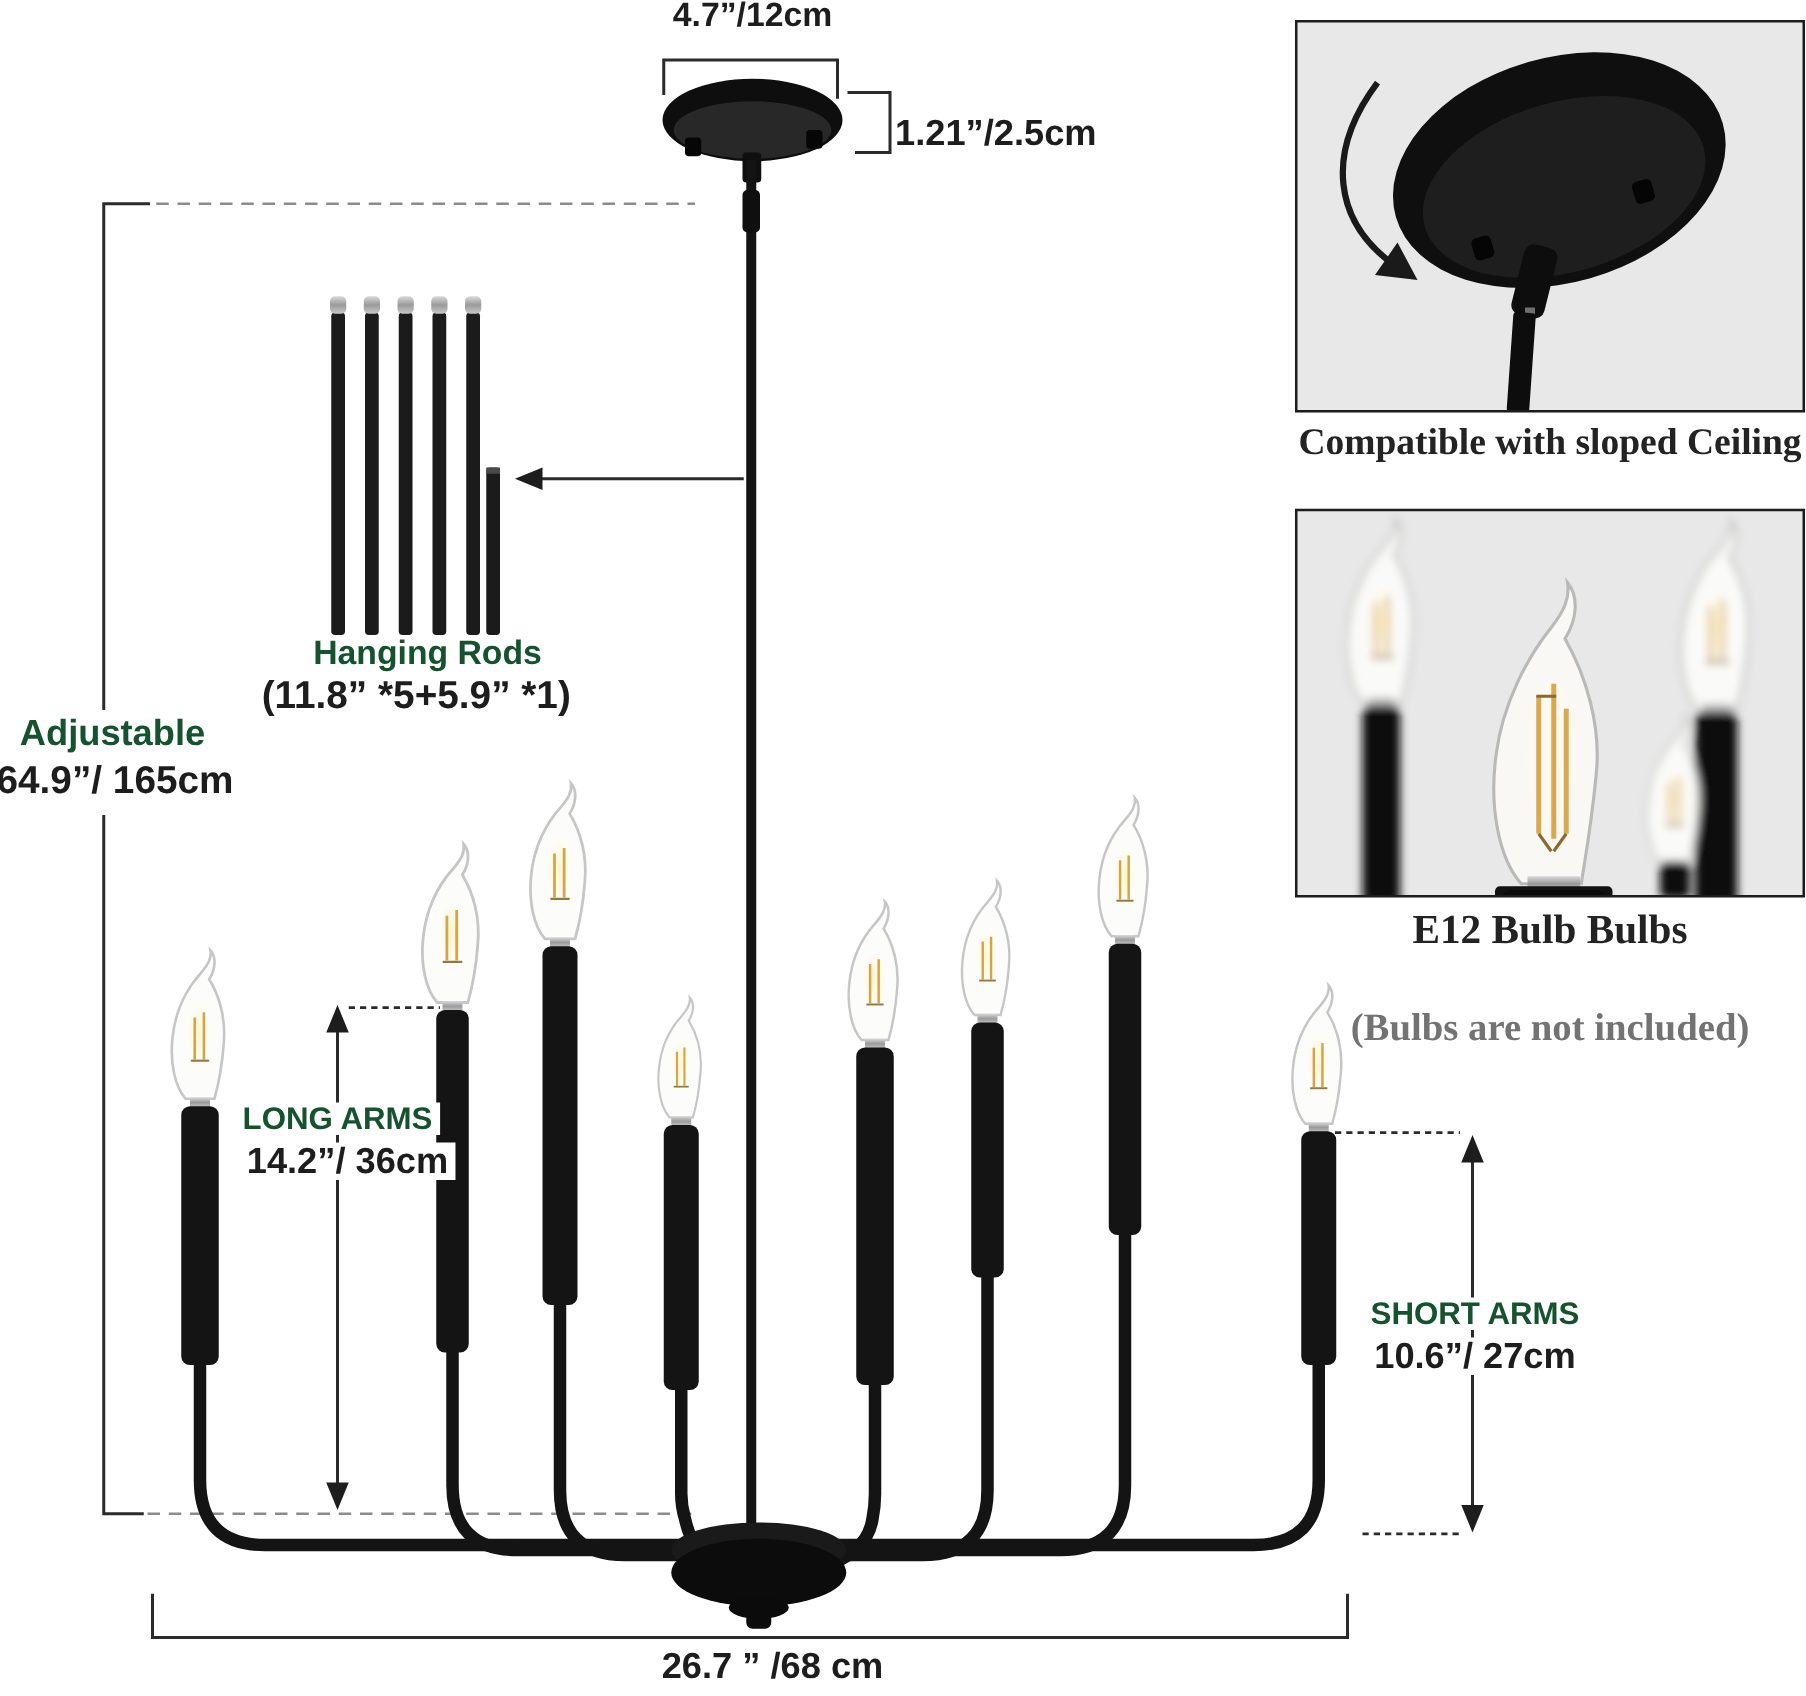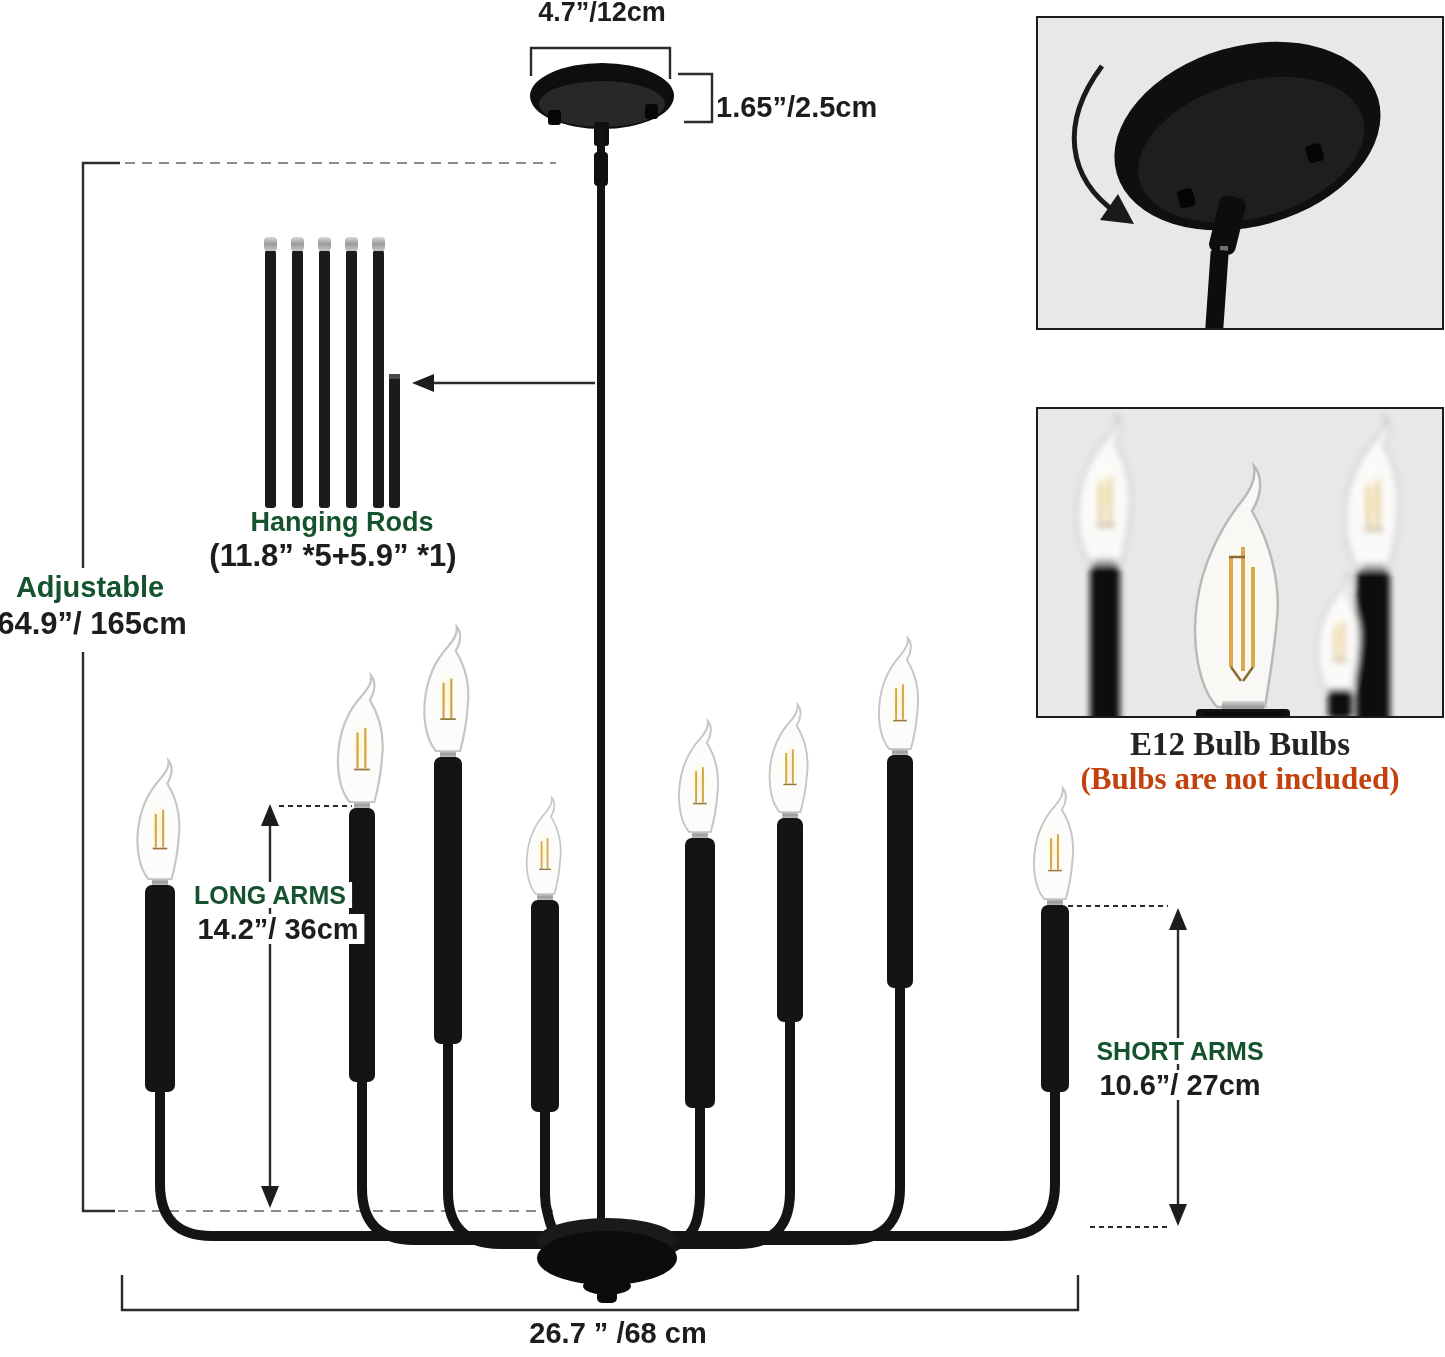--- a/index.html
+++ b/index.html
@@ -162,21 +162,21 @@
     <g fill="#1d1d1d" stroke="none">
       <polygon points="412,383 434,374 434,392"></polygon>
       <polygon points="270,804 261,826 279,826"></polygon>
       <polygon points="270,1208 261,1186 279,1186"></polygon>
       <polygon points="1178,908 1169,930 1187,930"></polygon>
       <polygon points="1178,1226 1169,1204 1187,1204"></polygon>
     </g>
   </svg>
 
   <div class="lbl c bold f27 ink" style="left:602px;top:-2px;">4.7”/12cm</div>
-  <div class="lbl bold f29 ink" style="left:716px;top:92px;">1.65”/2.5cm</div>
+  <div class="lbl bold f29 ink" style="left:716px;top:92px;">1.21”/2.5cm</div>
 
   <div class="lbl c bold f29 red" style="left:90px;top:572px;">Adjustable</div>
   <div class="lbl c bold f31 ink" style="left:92px;top:608px;">64.9”/ 165cm</div>
 
   <div class="lbl c bold f27 red" style="left:342px;top:508px;">Hanging Rods</div>
   <div class="lbl c bold f31 ink" style="left:333px;top:540px;text-align:right;">(11.8” *5+5.9” *1)</div>
 
   <div class="lbl c bold f25 red wbg" style="left:270px;top:882px;">LONG ARMS</div>
   <div class="lbl c bold f29 ink wbg" style="left:278px;top:914px;">14.2”/ 36cm</div>
 
@@ -197,20 +197,21 @@
         <rect x="176" y="178" width="27" height="58" rx="8" transform="rotate(14 189 207)"></rect>
         <rect x="182" y="228" width="8" height="10" fill="#6f6f6f"></rect>
         <rect x="170" y="232" width="18" height="80" rx="3" transform="rotate(4 179 272)"></rect>
       </g>
       <g>
         <path d="M64,48 C22,104 28,160 80,196" stroke="#1a1a1a" stroke-width="5" fill="none"></path>
         <polygon points="96,206 62,202 80,176" fill="#1a1a1a"></polygon>
       </g>
     </svg>
   </div>
+  <div class="lbl c serifcap" style="left:1240px;top:338px;font-size:30px;">Compatible with sloped Ceiling</div>
 
   <div class="inset" style="left:1036px;top:407px;width:408px;height:311px;">
     <svg width="404" height="307" viewBox="0 0 404 307">
       <g filter="url(#soft)">
         <use href="#flame-bulb" transform="translate(68,155) scale(1.32)"></use>
         <rect x="56" y="149" width="22" height="8" fill="url(#silverGrad)"></rect>
         <rect x="52" y="156" width="30" height="160" rx="6" fill="#0e0e0e"></rect>
       </g>
       <g filter="url(#soft)">
         <use href="#flame-bulb" transform="translate(336,160) scale(1.35)"></use>
@@ -228,15 +229,15 @@
             <path d="M215,258 V158"></path>
         </g>
         <path d="M191,148 H207 M193,258 L203,272 M215,258 L205,272" stroke="#8a6a2f" stroke-width="2.5" fill="none"></path>
         <rect x="184" y="292" width="42" height="12" fill="url(#silverGrad)"></rect>
         <rect x="158" y="300" width="94" height="10" rx="4" fill="#111111"></rect>
         <rect x="164" y="303" width="82" height="38" rx="6" fill="#0b0b0b"></rect>
       </g>
     </svg>
   </div>
   <div class="lbl c serifcap" style="left:1240px;top:727px;font-size:33px;">E12 Bulb Bulbs</div>
-  <div class="lbl c serifcap" style="left:1240px;top:763px;font-size:31px;font-weight:700;color:#c2410c;">(Bulbs are not included)</div>
+  <div class="lbl c serifcap" style="left:1240px;top:806px;font-size:31px;font-weight:700;color:#737373;">(Bulbs are not included)</div>
 
 </div>
 
 </body></html>

